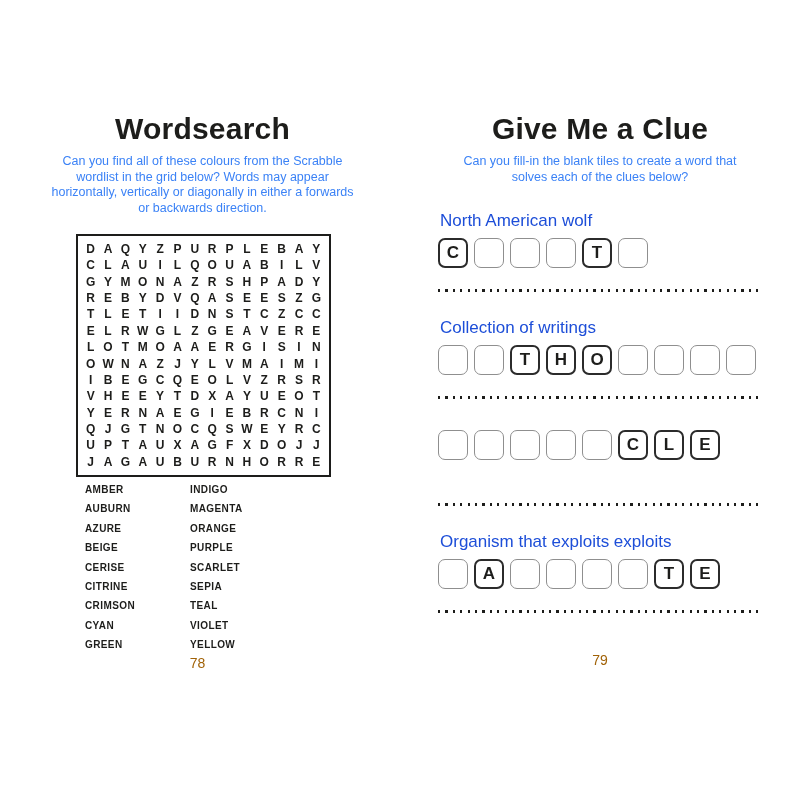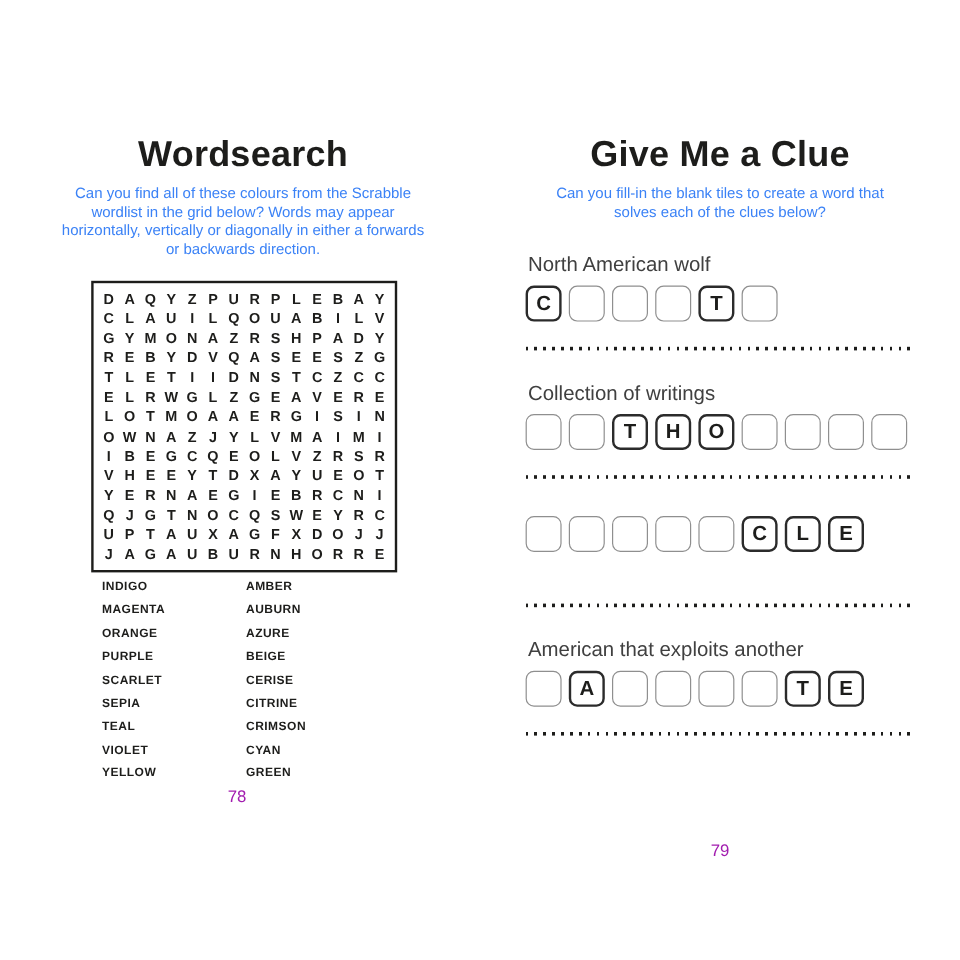--- a/index.html
+++ b/index.html
@@ -38,29 +38,29 @@
   .word-col { display: flex; flex-direction: column; }
   .word-col-1 { width: 105px; }
   .word-col-2 { width: 120px; }
   .word-item {
     font-size: 10px; font-weight: bold; letter-spacing: 0.4px;
     line-height: 19.4px; color: #1d1d1b; text-transform: uppercase;
   }
 
   .page-num {
     position: absolute; left: 0; right: 0; text-align: center;
-    font-size: 14px; color: #a21caf;
+    font-size: 14px; color: #a16207;
   }
   .page-left  .page-num { top: 655px; left: -10px; }
-  .page-right .page-num { top: 652px; margin-top: 48px; }
+  .page-right .page-num { top: 652px; }
 
   
   .clues { position: absolute; top: 210px; left: 0; width: 324px; }
   .clue-block { position: absolute; left: 0; width: 324px; }
-  .clue-text { font-size: 17px; color: #404040; line-height: 22px; margin-left: 2px; }
+  .clue-text { font-size: 17px; color: #1d4ed8; line-height: 22px; margin-left: 2px; }
   .tile-row { display: flex; gap: 6px; margin-top: 6px; }
   .tile {
     width: 30px; height: 30px; border-radius: 7px; background: #fff;
     display: flex; align-items: center; justify-content: center;
   }
   .tile.empty  { border: 1px solid #8f8f8f; }
   .tile.filled { border: 2px solid #2b2b2b; font-weight: bold; font-size: 17px; color: #1d1d1b; }
   .dotted-sep {
     position: absolute; left: 0; width: 324px; height: 3px;
     background: repeating-linear-gradient(to right, #1d1d1b 0 2.2px, transparent 2.2px 7.4px);
@@ -292,42 +292,42 @@
         <span class="grid-cell">R</span>
         <span class="grid-cell">N</span>
         <span class="grid-cell">H</span>
         <span class="grid-cell">O</span>
         <span class="grid-cell">R</span>
         <span class="grid-cell">R</span>
         <span class="grid-cell">E</span>
       </div>
     </div>
   <div class="word-list">
+    <div class="word-col word-col-1">
+        <div class="word-item">AMBER</div>
+        <div class="word-item">AUBURN</div>
+        <div class="word-item">AZURE</div>
+        <div class="word-item">BEIGE</div>
+        <div class="word-item">CERISE</div>
+        <div class="word-item">CITRINE</div>
+        <div class="word-item">CRIMSON</div>
+        <div class="word-item">CYAN</div>
+        <div class="word-item">GREEN</div>
+      </div>
     <div class="word-col word-col-2">
         <div class="word-item">INDIGO</div>
         <div class="word-item">MAGENTA</div>
         <div class="word-item">ORANGE</div>
         <div class="word-item">PURPLE</div>
         <div class="word-item">SCARLET</div>
         <div class="word-item">SEPIA</div>
         <div class="word-item">TEAL</div>
         <div class="word-item">VIOLET</div>
         <div class="word-item">YELLOW</div>
       </div>
-    <div class="word-col word-col-1">
-        <div class="word-item">AMBER</div>
-        <div class="word-item">AUBURN</div>
-        <div class="word-item">AZURE</div>
-        <div class="word-item">BEIGE</div>
-        <div class="word-item">CERISE</div>
-        <div class="word-item">CITRINE</div>
-        <div class="word-item">CRIMSON</div>
-        <div class="word-item">CYAN</div>
-        <div class="word-item">GREEN</div>
-      </div>
   </div>
   <div class="page-num">78</div>
 </div>
 
 <div class="page page-right">
   <div class="page-title">Give Me a Clue</div>
   <div class="instructions">Can you fill-in the blank tiles to create a word that solves each of the clues below?</div>
   <div class="clues">
       <div class="clue-block" style="top: 0px;">
         <div class="clue-text">North American wolf</div>
@@ -363,21 +363,21 @@
           <div class="tile empty"></div>
           <div class="tile empty"></div>
           <div class="tile empty"></div>
           <div class="tile filled">C</div>
           <div class="tile filled">L</div>
           <div class="tile filled">E</div>
         </div>
       </div>
       <div class="dotted-sep" style="top: 293px;"></div>
       <div class="clue-block" style="top: 321px;">
-        <div class="clue-text">American that exploits another</div>
+        <div class="clue-text">Organism that exploits exploits</div>
         <div class="tile-row">
           <div class="tile empty"></div>
           <div class="tile filled">A</div>
           <div class="tile empty"></div>
           <div class="tile empty"></div>
           <div class="tile empty"></div>
           <div class="tile empty"></div>
           <div class="tile filled">T</div>
           <div class="tile filled">E</div>
         </div>

